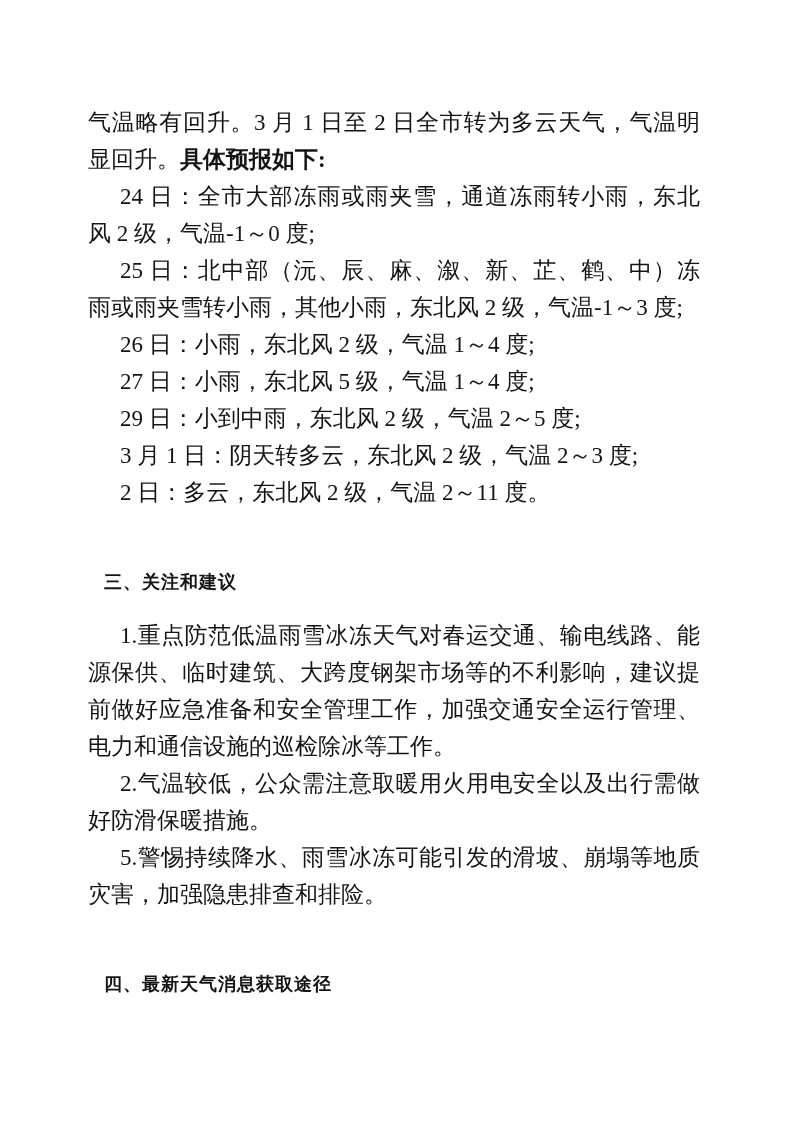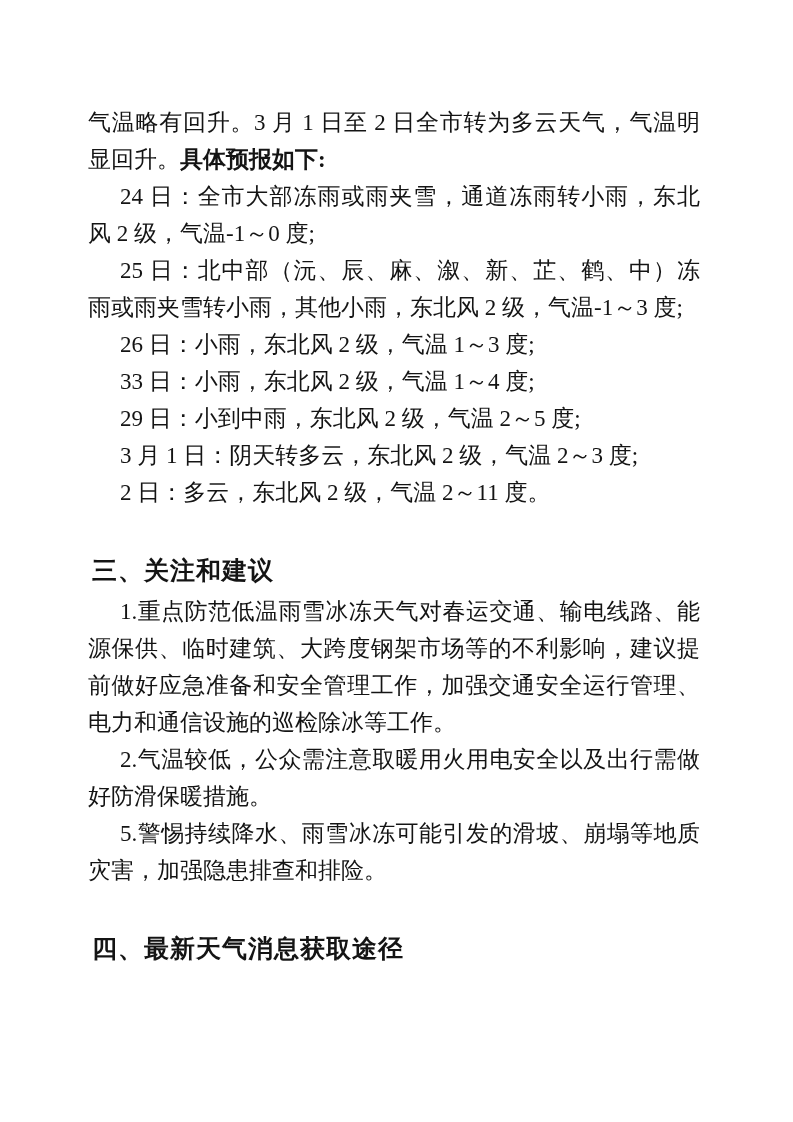--- a/index.html
+++ b/index.html
@@ -28,42 +28,42 @@
     word-break: break-all;
   }
   p.body-para.no-indent {
     text-indent: 0;
   }
   .bold-inline {
     font-weight: 700;
     font-family: "Liberation Serif", "DejaVu Serif", serif;
   }
   h2.section-heading {
-    margin: 4px;
-    font-size: 25px;
+    margin: 16px;
+    font-size: 18px;
     line-height: 37px;
     font-weight: 700;
     font-family: "Liberation Sans", "DejaVu Sans", sans-serif;
     letter-spacing: 1px;
   }
   .line-gap {
     height: 37px;
   }
 </style>
 </head>
 <body>
 
 <div class="page">
 
   <p class="body-para no-indent"><span>气温略有回升。3 月 1 日至 2 日全市转为多云天气，气温明显回升。</span><span class="bold-inline">具体预报如下:</span></p>
 
   <p class="body-para">24 日：全市大部冻雨或雨夹雪，通道冻雨转小雨，东北风 2 级，气温-1～0 度;</p>
   <p class="body-para">25 日：北中部（沅、辰、麻、溆、新、芷、鹤、中）冻雨或雨夹雪转小雨，其他小雨，东北风 2 级，气温-1～3 度;</p>
-  <p class="body-para">26 日：小雨，东北风 2 级，气温 1～3 度;</p>
-  <p class="body-para">33 日：小雨，东北风 2 级，气温 1～4 度;</p>
+  <p class="body-para">26 日：小雨，东北风 2 级，气温 1～4 度;</p>
+  <p class="body-para">27 日：小雨，东北风 5 级，气温 1～4 度;</p>
   <p class="body-para">29 日：小到中雨，东北风 2 级，气温 2～5 度;</p>
   <p class="body-para">3 月 1 日：阴天转多云，东北风 2 级，气温 2～3 度;</p>
   <p class="body-para">2 日：多云，东北风 2 级，气温 2～11 度。</p>
 
   <div class="line-gap"></div>
 
   <h2 class="section-heading">三、关注和建议</h2>
   <p class="body-para">1.重点防范低温雨雪冰冻天气对春运交通、输电线路、能源保供、临时建筑、大跨度钢架市场等的不利影响，建议提前做好应急准备和安全管理工作，加强交通安全运行管理、电力和通信设施的巡检除冰等工作。</p>
   <p class="body-para">2.气温较低，公众需注意取暖用火用电安全以及出行需做好防滑保暖措施。</p>
   <p class="body-para">5.警惕持续降水、雨雪冰冻可能引发的滑坡、崩塌等地质灾害，加强隐患排查和排险。</p>

